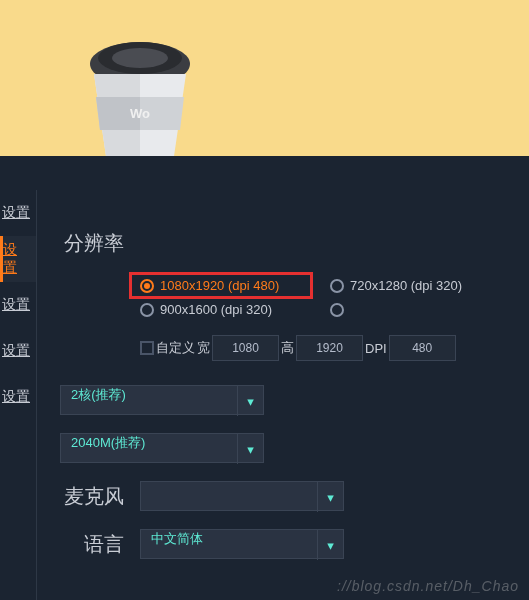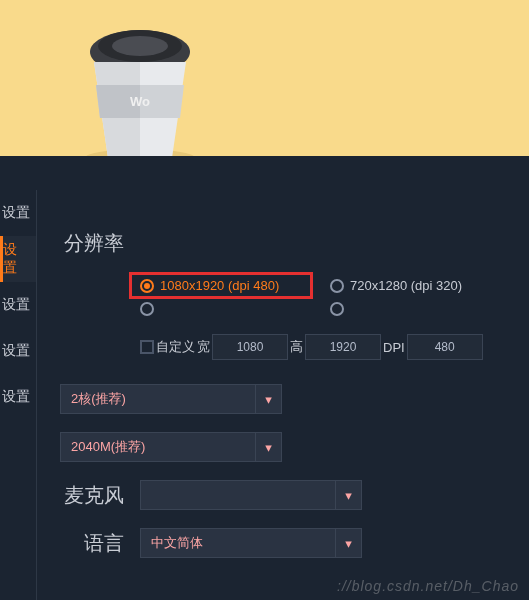--- a/index.html
+++ b/index.html
@@ -2,24 +2,24 @@
 <html><head>
 <meta charset="utf-8">
 <style>
   * { box-sizing: border-box; margin: 0; padding: 0; }
   html, body { width: 529px; height: 600px; overflow: hidden; font-family: "Microsoft YaHei", Arial, sans-serif; }
   body { background: #1b2431; color: #c8ccd4; font-size: 13px; }
 
   .banner { width: 529px; height: 170px; background: #f9da8b; position: relative; overflow: hidden; }
   .banner-strip { position: absolute; bottom: 0; left: 0; right: 0; height: 14px; background: #1b2431; }
 
-  .cup { position: absolute; left: 70px; top: 10px; width: 140px; height: 160px; }
+  .cup { position: absolute; left: 70px; top: 22px; width: 140px; height: 160px; }
 
   .sidebar { position: absolute; left: 0; top: 190px; width: 36px; }
-  .side-item { height: 46px; display: flex; align-items: center; justify-content: flex-end; padding-right: 6px; color: #c8ccd4; font-size: 14px; }
+  .side-item { height: 46px; display: flex; align-items: center; justify-content: flex-end; padding-right: 6px; color: #c8ccd4; font-size: 14px; text-decoration: underline; }
   .side-item.active { color: #ff7b1a; border-left: 3px solid #ff7b1a; background: #222b38; }
 
   .divider { position: absolute; left: 36px; top: 190px; width: 1px; height: 410px; background: #2e3846; }
 
   .content { position: absolute; left: 60px; top: 230px; right: 0; }
 
   .row { display: flex; align-items: center; margin-bottom: 18px; }
   .label { width: 80px; text-align: right; padding-right: 16px; color: #c8ccd4; font-size: 20px; }
 
   .seg-group { display: flex; border: 1px solid #4a5568; }
@@ -33,24 +33,24 @@
   .radio { display: flex; align-items: center; gap: 6px; cursor: pointer; color: #c8ccd4; }
   .radio .dot { width: 14px; height: 14px; border: 2px solid #8a94a6; border-radius: 50%; display: inline-flex; align-items: center; justify-content: center; }
   .radio.active .dot { border-color: #ff7b1a; }
   .radio.active .dot::after { content: ""; width: 6px; height: 6px; background: #ff7b1a; border-radius: 50%; }
   .radio.active span { color: #ff7b1a; }
   .radio.hi-red-pad { outline: 3px solid #e53030; padding: 3px 8px; margin-left: -8px; }
 
   .custom-row { display: flex; align-items: center; gap: 2px; margin-left: 80px; margin-bottom: 24px; }
   .chk { width: 14px; height: 14px; border: 2px solid #4a5568; display: inline-block; }
   .mini-label { color: #c8ccd4; }
-  .mini-input { width: 76px; height: 24px; background: #222b38; border: 1px solid #3a4454; color: #b4bccb; text-align: center; font-size: 12px; padding: 12px 4px; }
+  .mini-input { width: 67px; height: 24px; background: #222b38; border: 1px solid #3a4454; color: #b4bccb; text-align: center; font-size: 12px; padding: 12px 4px; }
 
   .select-row { display: flex; align-items: center; margin-bottom: 18px; }
-  .select { width: 222px; height: 30px; background: #2a3342; border: 1px solid #3a4454; display: flex; align-items: center; justify-content: space-between; padding: 0 10px; color: #fca5a5; cursor: pointer; }
+  .select { width: 204px; height: 30px; background: #2a3342; border: 1px solid #3a4454; display: flex; justify-content: space-between; padding: 0 10px; color: #5eead4; cursor: pointer; }
   .select .arrow { width: 26px; text-align: center; border-left: 1px solid #3a4454; margin-right: -10px; height: 30px; display: flex; align-items: center; justify-content: center; }
 
   .watermark { position: absolute; right: 10px; bottom: 6px; color: rgba(200,200,200,0.35); font-size: 14px; font-style: italic; letter-spacing: 1px; pointer-events: none; }
 </style>
 </head>
 <body>
 
 <div class="banner">
   <div class="cup">
     <svg viewBox="0 0 140 160" width="140" height="160">
@@ -98,20 +98,21 @@
     <div class="radio active hi-red-pad">
       <span class="dot"></span>
       <span>1080x1920 (dpi 480)</span>
     </div>
     <div class="radio">
       <span class="dot"></span>
       <span>720x1280 (dpi 320)</span>
     </div>
     <div class="radio">
       <span class="dot"></span>
+      <span>900x1600 (dpi 320)</span>
     </div>
     <div class="radio">
       <span class="dot"></span>
     </div>
   </div>
 
   <div class="custom-row">
     <span class="chk"></span>
     <span class="mini-label">自定义</span>
     <span class="mini-label">宽</span>

